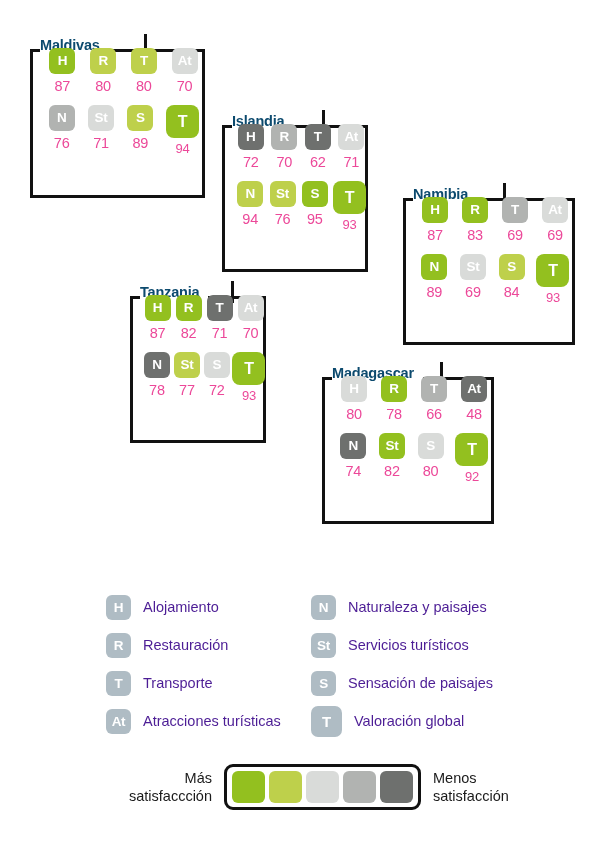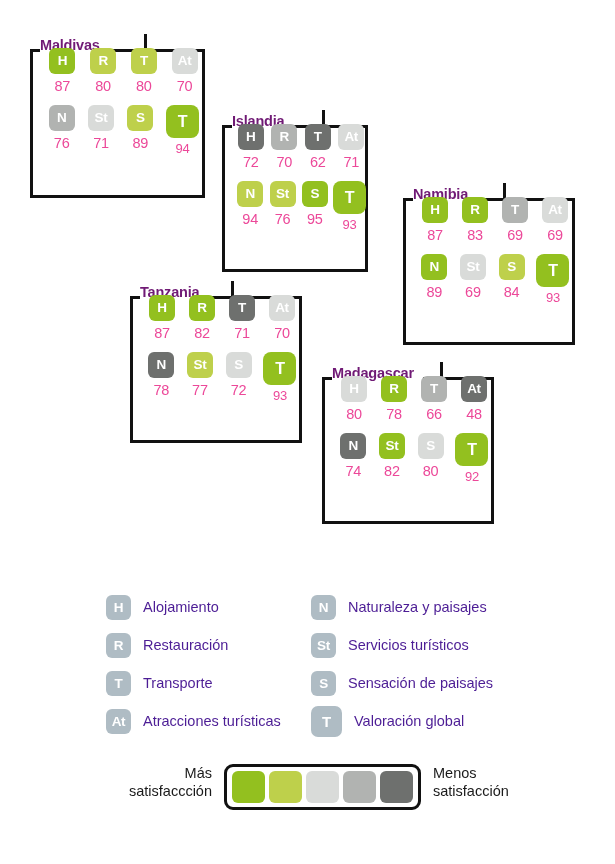--- a/index.html
+++ b/index.html
@@ -19,21 +19,21 @@
     box-sizing:border-box;
   }
   .panel-title{
     position:absolute;
     top:0;
     left:10px;
     height:22px;
     line-height:22px;
     font-size:14.5px;
     font-weight:bold;
-    color:#701a75;
+    color:#0c4a6e;
     letter-spacing:-0.2px;
     white-space:nowrap;
     background:#ffffff;
     padding-right:9px;
     z-index:3;
   }
   .title-stub{
     position:absolute;
     top:0;
     width:3px;
@@ -142,21 +142,21 @@
     font-size:14.5px;
     color:#4c1d95;
     white-space:nowrap;
   }
 
   
   #scale{
     position:absolute;
     left:0;top:764px;width:615px;
     display:flex;
-    align-items:flex-start;
+    align-items:center;
     padding-left:100px;
     box-sizing:border-box;
   }
   .scale-cap{
     font-size:14.5px;
     color:#1a1a1a;
     line-height:1.25;
     width:112px;
   }
   .scale-cap.left{text-align:right;padding-right:12px;}
@@ -300,21 +300,21 @@
             <div class="badge c-g2">S</div>
             <div class="value">84</div>
           </div>
           <div class="cell big">
             <div class="badge c-g1">T</div>
             <div class="value">93</div>
           </div>
         </div>
       </div>
     </div>
-    <div class="panel" style="left: 130px; top: 281px; width: 172px; height: 162px;">
+    <div class="panel" style="left: 130px; top: 281px; width: 136px; height: 162px;">
       <div class="panel-box"></div>
       <div class="title-stub" style="left: 101px;"></div>
       <div class="panel-title">Tanzania</div>
       <div class="panel-inner">
         <div class="row" style="padding-left: 12px;">
           <div class="cell">
             <div class="badge c-g1">H</div>
             <div class="value">87</div>
           </div>
           <div class="cell">

